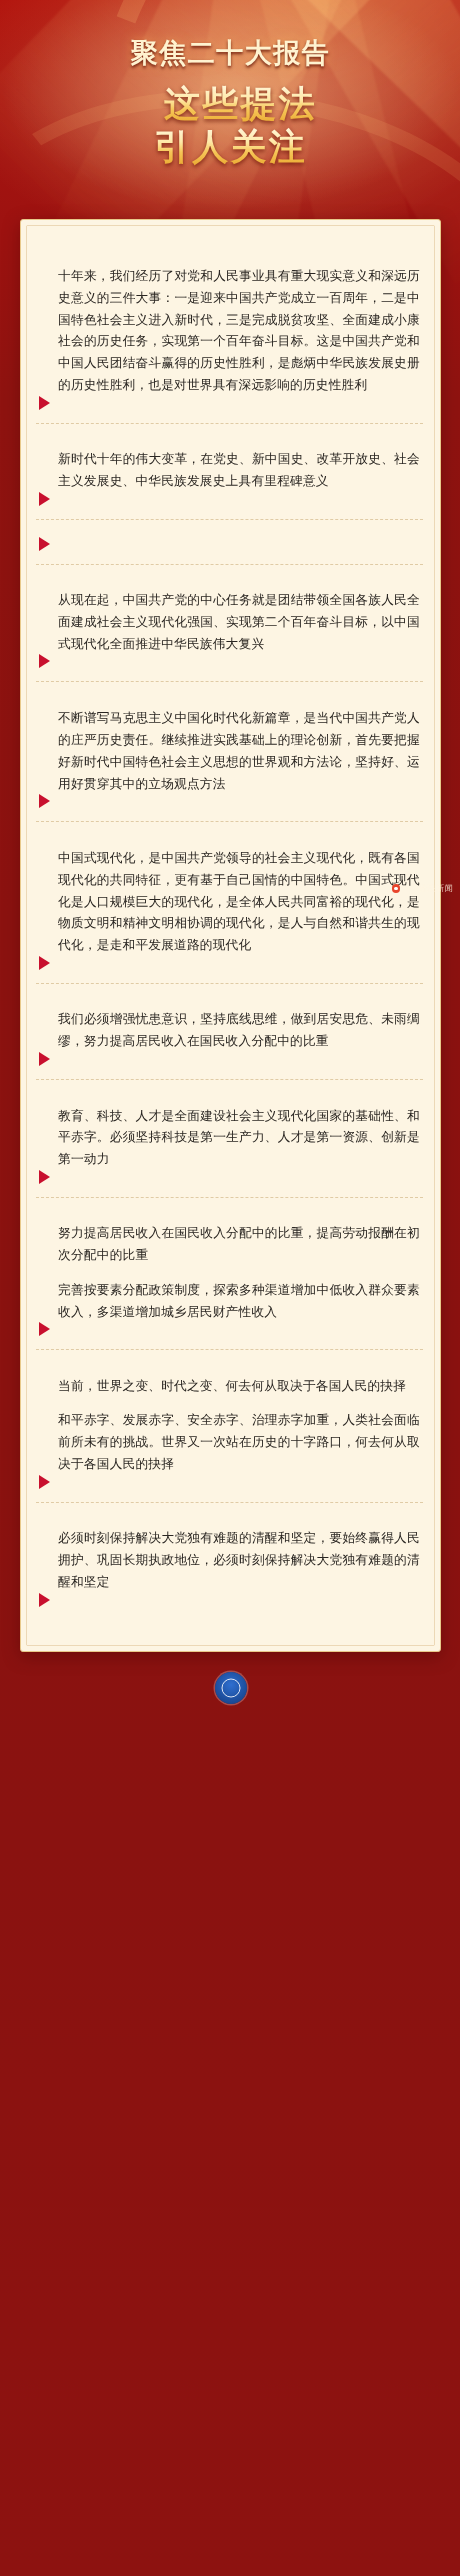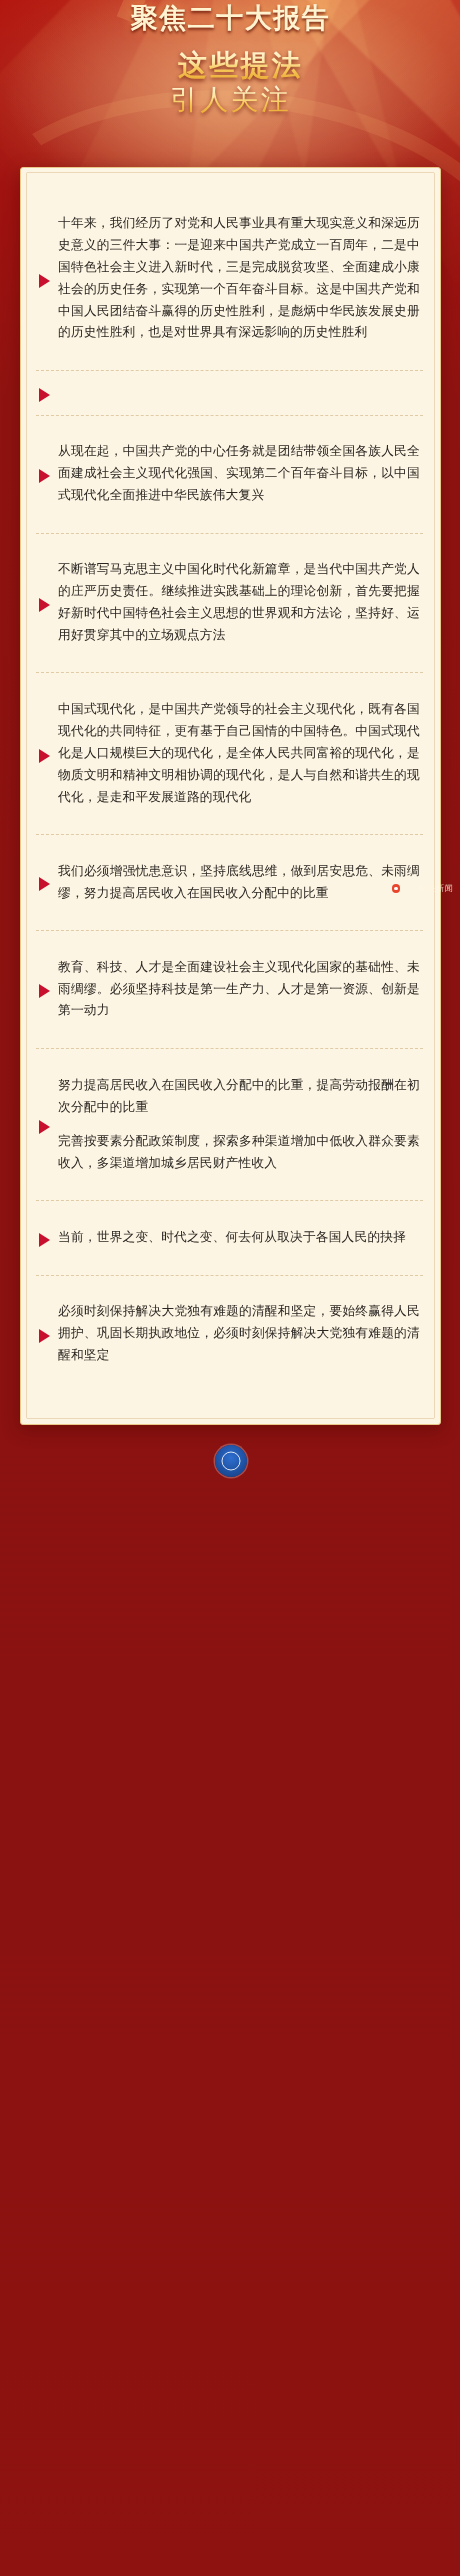--- a/index.html
+++ b/index.html
@@ -51,47 +51,48 @@
     top: -31px; left: 50%;
     transform: translateX(-50%);
     width: 476px; height: 246px;
     background: radial-gradient(ellipse at 50% 50%, rgba(255,225,170,0.38), rgba(255,170,80,0.0) 68%);
     pointer-events: none;
   }
 
   
   .header {
     position: relative;
+    padding-top: 35px;
     text-align: center;
     z-index: 4;
   }
   .head-line1 {
     font-size: 27px;
     font-weight: bold;
     letter-spacing: 1.5px;
     color: #fff3d0;
     text-shadow: 0 1.5px 3.1px rgba(90,10,0,0.85), 0 0 10.7px rgba(255,180,90,0.55);
   }
   .head-line2 {
     margin-top: 12.3px;
-    font-size: 29px;
+    font-size: 36px;
     font-weight: bold;
     letter-spacing: 2.3px;
     line-height: 1.18;
     background: linear-gradient(180deg, #fff7df 0%, #ffe9a8 38%, #f6c657 62%, #e8a52c 100%);
     -webkit-background-clip: text;
     background-clip: text;
     color: transparent;
     -webkit-text-fill-color: transparent;
     filter: drop-shadow(0 2.3px 2.3px rgba(100,12,0,0.75));
     margin-left: 20px;
   }
   .head-line3 {
-    font-size: 28px;
-    font-weight: normal;
+    font-size: 36px;
+    font-weight: bold;
     letter-spacing: 2.3px;
     line-height: 1.18;
     background: linear-gradient(180deg, #fff7df 0%, #ffe9a8 38%, #f6c657 62%, #e8a52c 100%);
     -webkit-background-clip: text;
     background-clip: text;
     color: transparent;
     -webkit-text-fill-color: transparent;
     filter: drop-shadow(0 2.3px 2.3px rgba(100,12,0,0.75));
   }
 
@@ -110,21 +111,21 @@
     content: "";
     position: absolute;
     left: 4.6px; right: 4.6px; top: 4.6px; bottom: 4.6px;
     border: 0.8px solid rgba(200,150,80,0.30);
     border-radius: 1.5px;
     pointer-events: none;
   }
 
   .item {
     display: flex;
-    align-items: center;
+    align-items: flex-end;
     padding: 13px 3.1px 13px 1.5px;
     position: relative;
   }
   .item + .item {
     border-top: 0.8px dashed #e0cba5;
   }
   .bullet {
     flex: 0 0 auto;
     margin: 3.8px 7.7px 0 1.5px;
     width: 0; height: 0;
@@ -226,20 +227,26 @@
 
   <div class="card">
 
     <div class="item">
       <div class="bullet"></div>
       <div class="text-wrap">
         <p class="para">十年来，我们经历了对党和人民事业具有重大现实意义和深远历史意义的三件大事：一是迎来中国共产党成立一百周年，二是中国特色社会主义进入新时代，三是完成脱贫攻坚、全面建成小康社会的历史任务，实现第一个百年奋斗目标。这是中国共产党和中国人民团结奋斗赢得的历史性胜利，是彪炳中华民族发展史册的历史性胜利，也是对世界具有深远影响的历史性胜利</p>
       </div>
     </div>
 
+    <div class="item">
+      <div class="bullet"></div>
+      <div class="text-wrap">
+        <p class="para">新时代十年的伟大变革，在党史、新中国史、改革开放史、社会主义发展史、中华民族发展史上具有里程碑意义</p>
+      </div>
+    </div>
 
     <div class="item">
       <div class="bullet"></div>
     </div>
 
     <div class="item">
       <div class="bullet"></div>
       <div class="text-wrap">
         <p class="para">从现在起，中国共产党的中心任务就是团结带领全国各族人民全面建成社会主义现代化强国、实现第二个百年奋斗目标，以中国式现代化全面推进中华民族伟大复兴</p>
       </div>
@@ -262,36 +269,37 @@
     <div class="item">
       <div class="bullet"></div>
       <div class="text-wrap">
         <p class="para">我们必须增强忧患意识，坚持底线思维，做到居安思危、未雨绸缪，努力提高居民收入在国民收入分配中的比重</p>
       </div>
     </div>
 
     <div class="item">
       <div class="bullet"></div>
       <div class="text-wrap">
-        <p class="para">教育、科技、人才是全面建设社会主义现代化国家的基础性、未雨绸缪。必须坚持科技是第一生产力、人才是第一资源、创新是第一动力</p>
+        <p class="para">教育、科技、人才是全面建设社会主义现代化国家的基础性、和平赤字。必须坚持科技是第一生产力、人才是第一资源、创新是第一动力</p>
       </div>
     </div>
 
     <div class="item">
       <div class="bullet"></div>
       <div class="text-wrap">
         <p class="para">努力提高居民收入在国民收入分配中的比重，提高劳动报酬在初次分配中的比重</p>
         <p class="para">完善按要素分配政策制度，探索多种渠道增加中低收入群众要素收入，多渠道增加城乡居民财产性收入</p>
       </div>
     </div>
 
     <div class="item">
       <div class="bullet"></div>
       <div class="text-wrap">
         <p class="para">当前，世界之变、时代之变、何去何从取决于各国人民的抉择</p>
+        <p class="para">和平赤字、发展赤字、安全赤字、治理赤字加重，人类社会面临前所未有的挑战。世界又一次站在历史的十字路口，何去何从取决于各国人民的抉择</p>
       </div>
     </div>
 
     <div class="item">
       <div class="bullet"></div>
       <div class="text-wrap">
         <p class="para">必须时刻保持解决大党独有难题的清醒和坚定，要始终赢得人民拥护、巩固长期执政地位，必须时刻保持解决大党独有难题的清醒和坚定</p>
       </div>
     </div>
 

